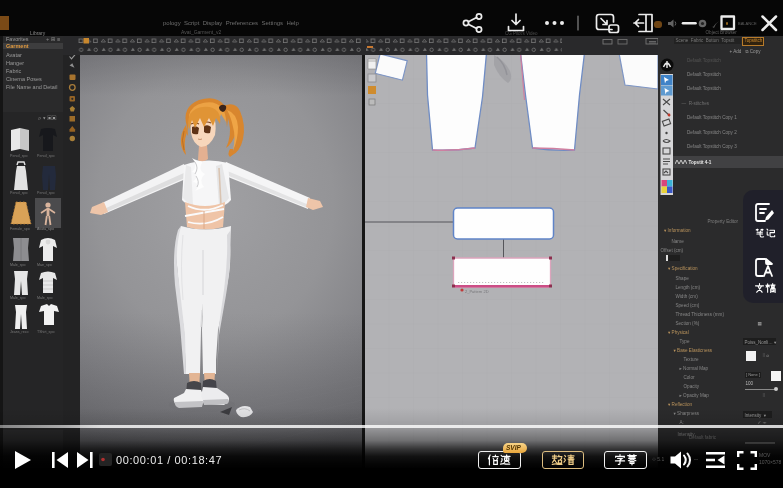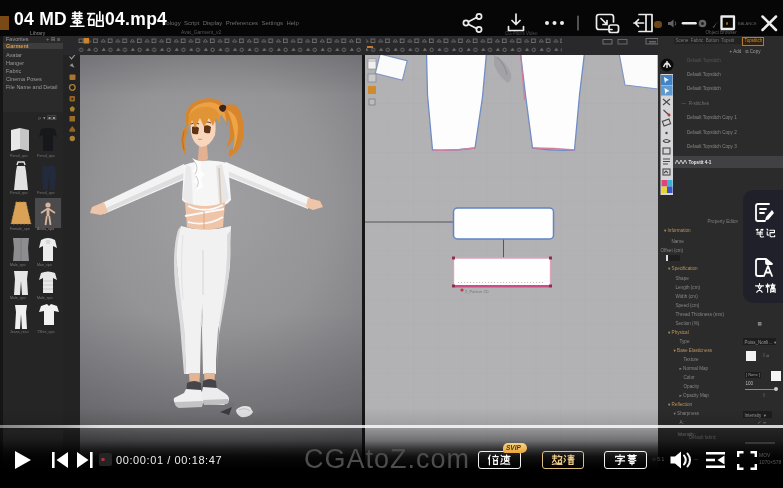--- a/index.html
+++ b/index.html
@@ -52,30 +52,20 @@
 </defs>
 </svg>
 
 <div class="abs" style="left:0;top:0;width:783px;height:36px;background:#060606;"></div>
 
 <div class="abs" style="left:0;top:16px;width:9px;height:14px;background:#7a4a16;"></div>
 <div class="txt" style="left:163px;top:20px;font-size:6px;color:#6e6e6e;width:120px;letter-spacing:0;">pology&nbsp;&nbsp;Script&nbsp;&nbsp;Display&nbsp;&nbsp;Preferences&nbsp;&nbsp;Settings&nbsp;&nbsp;Help</div>
 <div class="txt" style="left:181px;top:29px;font-size:5px;color:#585858;">Avat_Garment_v2</div>
 <div class="txt" style="left:505px;top:31px;font-size:4.5px;color:#4e4e4e;">CG Pilot's Video</div>
 
-<div class="abs" style="left:14px;top:8px;height:22px;display:flex;align-items:center;">
- <span style="font-size:17.5px;font-weight:bold;color:#fff;letter-spacing:.3px">04 MD</span>
- <svg width="37" height="18.5" viewBox="0 0 200 100" style="margin:0 0.5px">
-        <g stroke="#fff" stroke-width="9">
-          <use href="#g_ji"></use>
-          <use href="#g_chu" transform="translate(100,0)"></use>
-        </g>
-      </svg>
- <span style="font-size:17.5px;font-weight:bold;color:#fff;letter-spacing:.3px">04.mp4</span>
-</div>
 
 <svg class="abs" style="left:440px;top:0" width="343" height="36" viewBox="0 0 343 36" fill="none" stroke="#ececec" stroke-width="1.7" stroke-linecap="round" stroke-linejoin="round">
 
  <g transform="translate(-440,0)">
  <circle cx="466" cy="23" r="2.6"></circle>
         <circle cx="479" cy="16.5" r="2.6"></circle>
         <circle cx="479" cy="29.5" r="2.6"></circle>
  <path d="M468.4,21.8 L476.6,17.6 M468.4,24.2 L476.6,28.4"></path>
 
  <path d="M516,14 V24 M512,20.5 L516,24.5 L520,20.5 M508.5,26.5 V30.5 H523.5 V26.5"></path>
@@ -469,21 +459,20 @@
       </g>
     </svg>
 
 <div class="abs" style="left:0;top:425.3px;width:783px;height:2.8px;background:linear-gradient(to right, rgba(255,255,255,.45) 0%, rgba(255,255,255,.62) 8%, rgba(255,255,255,.8) 13%, rgba(255,255,255,.8) 100%);z-index:30"></div>
 
 <div class="abs" style="left:0;top:408px;width:783px;height:62px;background:linear-gradient(to bottom, rgba(0,0,0,0) 0%, rgba(0,0,0,.1) 28%, rgba(0,0,0,.37) 52%, rgba(0,0,0,.7) 66%, rgba(0,0,0,.9) 78%, rgba(0,0,0,.97) 90%, #000 100%);z-index:20"></div>
 <div class="abs" style="left:0;top:468px;width:783px;height:20px;background:#000;z-index:20"></div>
 
 <div id="controls" class="abs" style="left:0;top:0;width:783px;height:488px;z-index:40;pointer-events:none">
 
- <div class="txt" style="left:304px;top:444px;font-size:27px;color:#4d4d4d;letter-spacing:1px;">CGAtoZ.com</div>
  <svg class="abs" style="left:10px;top:448px" width="105" height="24" viewBox="0 0 105 24">
   <path d="M5,3 L5,21 L21,12 Z" fill="#fff"></path>
   <rect x="42" y="4" width="2.6" height="16" fill="#fff"></rect>
         <path d="M58,4 L58,20 L46.5,12 Z" fill="#fff"></path>
   <path d="M67,4 L67,20 L78.5,12 Z" fill="#fff"></path>
         <rect x="80" y="4" width="2.6" height="16" fill="#fff"></rect>
   <rect x="89" y="5" width="13" height="13" rx="2" fill="#242424"></rect>
         <circle cx="93" cy="11.5" r="1.8" fill="#b03030"></circle>
  </svg>
  <div class="txt" style="left:116px;top:454px;font-size:11px;color:#ececec;letter-spacing:.6px;">00:00:01 / 00:18:47</div>

